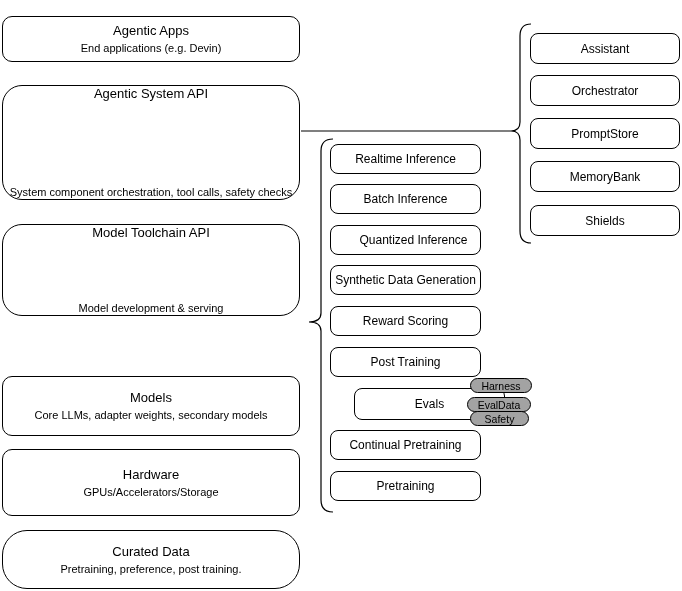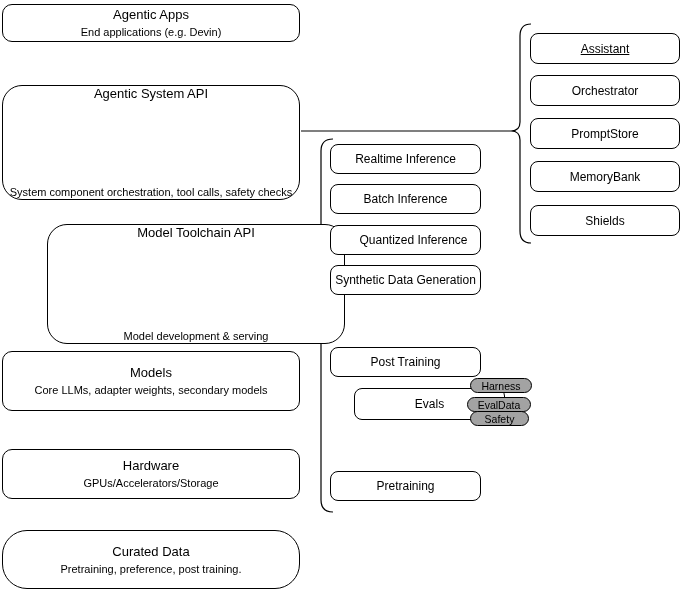--- a/index.html
+++ b/index.html
@@ -81,61 +81,63 @@
 
   <svg class="overlay">
 
     <path d="M 301 131 L 511 131" stroke="#000000" stroke-width="1.2" fill="none"></path>
 
     <path d="M 531 24 Q 520 24 520 36 L 520 122 Q 520 131 511 131 Q 520 131 520 140 L 520 231 Q 520 243 531 243" stroke="#000000" stroke-width="1.2" fill="none"></path>
 
     <path d="M 333 139 Q 321 139 321 151 L 321 313 Q 321 322 309 322 Q 321 322 321 331 L 321 500 Q 321 512 333 512" stroke="#000000" stroke-width="1.2" fill="none"></path>
   </svg>
 
-  <div class="node left-node" style="top:4px;  height:38px;">
+  <div class="node left-node" style="top:16px;  height:46px;">
     <div class="title">Agentic Apps</div>
     <div class="subtitle">End applications (e.g. Devin)</div>
   </div>
 
   <div class="node left-node big-radius" style="top:85px; height:115px;">
     <div class="title">Agentic System API</div>
     <div class="subtitle">System component orchestration, tool calls, safety checks</div>
   </div>
 
-  <div class="node left-node big-radius" style="top:224px; height:120px;margin-left:45px;">
+  <div class="node left-node big-radius" style="top:224px; height:92px;">
     <div class="title">Model Toolchain API</div>
     <div class="subtitle">Model development &amp; serving</div>
   </div>
 
-  <div class="node left-node" style="top:351px; height:60px;">
+  <div class="node left-node" style="top:376px; height:60px;">
     <div class="title">Models</div>
     <div class="subtitle">Core LLMs, adapter weights, secondary models</div>
   </div>
 
-  <div class="node left-node" style="top:449px; height:50px;">
+  <div class="node left-node" style="top:449px; height:67px;">
     <div class="title">Hardware</div>
     <div class="subtitle">GPUs/Accelerators/Storage</div>
   </div>
 
   <div class="node left-node" style="top:530px; height:59px;border-radius:25px;">
     <div class="title">Curated Data</div>
     <div class="subtitle">Pretraining, preference, post training.</div>
   </div>
 
   <div class="small-node mid-node" style="top:144px;">Realtime Inference</div>
   <div class="small-node mid-node" style="top:184px;">Batch Inference</div>
   <div class="small-node mid-node" style="top:225px;padding-left:16px;">Quantized Inference</div>
   <div class="small-node mid-node" style="top:265px;">Synthetic Data Generation</div>
+  <div class="small-node mid-node" style="top:306px;">Reward Scoring</div>
   <div class="small-node mid-node" style="top:347px;">Post Training</div>
   <div class="small-node mid-node" style="top:388px;height:32px;margin-left:24px;">Evals</div>
+  <div class="small-node mid-node" style="top:430px;">Continual Pretraining</div>
   <div class="small-node mid-node" style="top:471px;">Pretraining</div>
 
   <div class="pill" style="left:470px;top:378px;width:62px;height:15px;">Harness</div>
   <div class="pill" style="left:467px;top:397px;width:64px;height:15px;">EvalData</div>
   <div class="pill" style="left:470px;top:411px;width:59px;height:15px;">Safety</div>
 
-  <div class="small-node right-node" style="top:33px;text-decoration:underline;">Assistant</div>
+  <div class="small-node right-node" style="top:33px;">Assistant</div>
   <div class="small-node right-node" style="top:75px;">Orchestrator</div>
   <div class="small-node right-node" style="top:118px;">PromptStore</div>
   <div class="small-node right-node" style="top:161px;">MemoryBank</div>
   <div class="small-node right-node" style="top:205px;">Shields</div>
 
 </div>
 
 </body></html>

